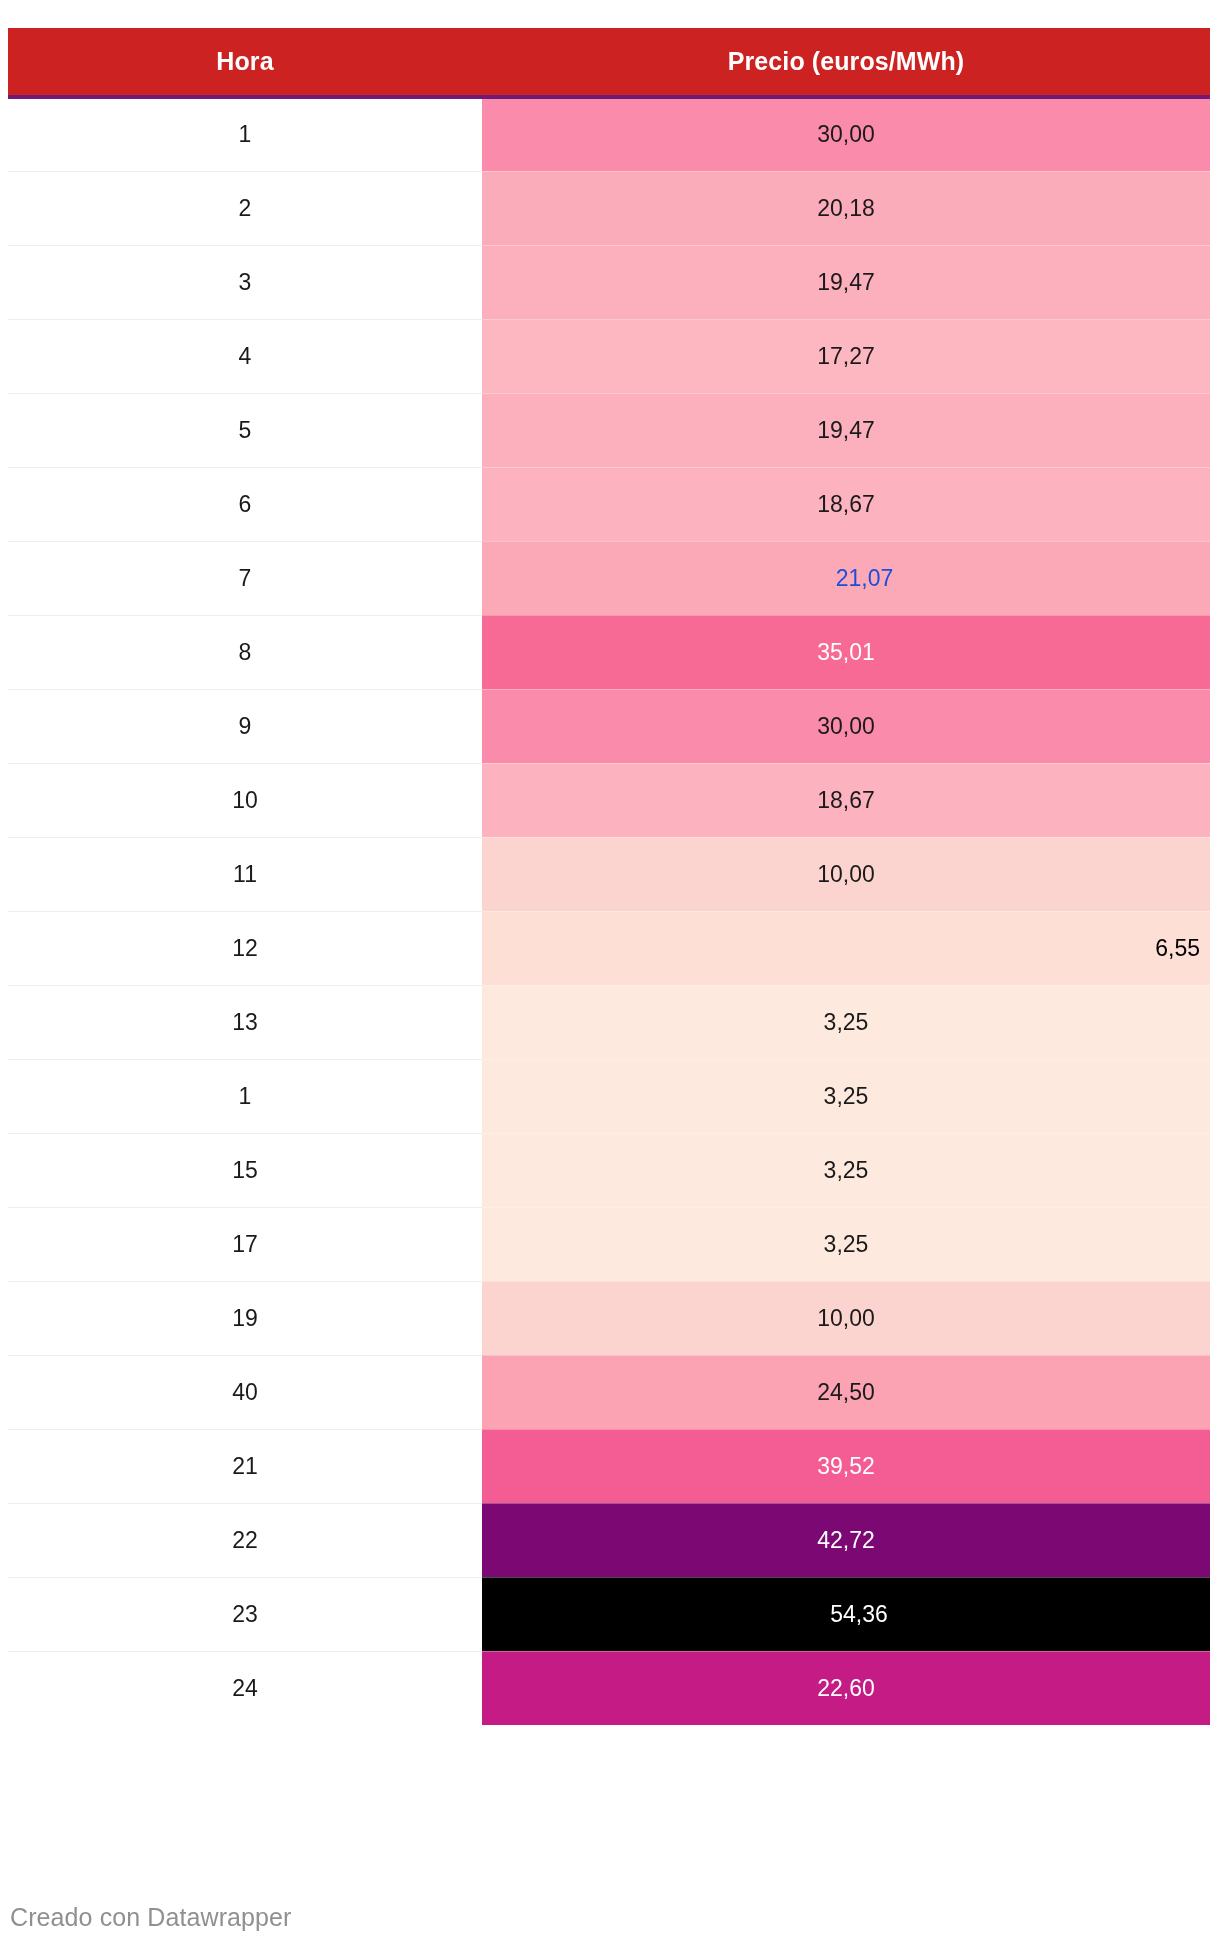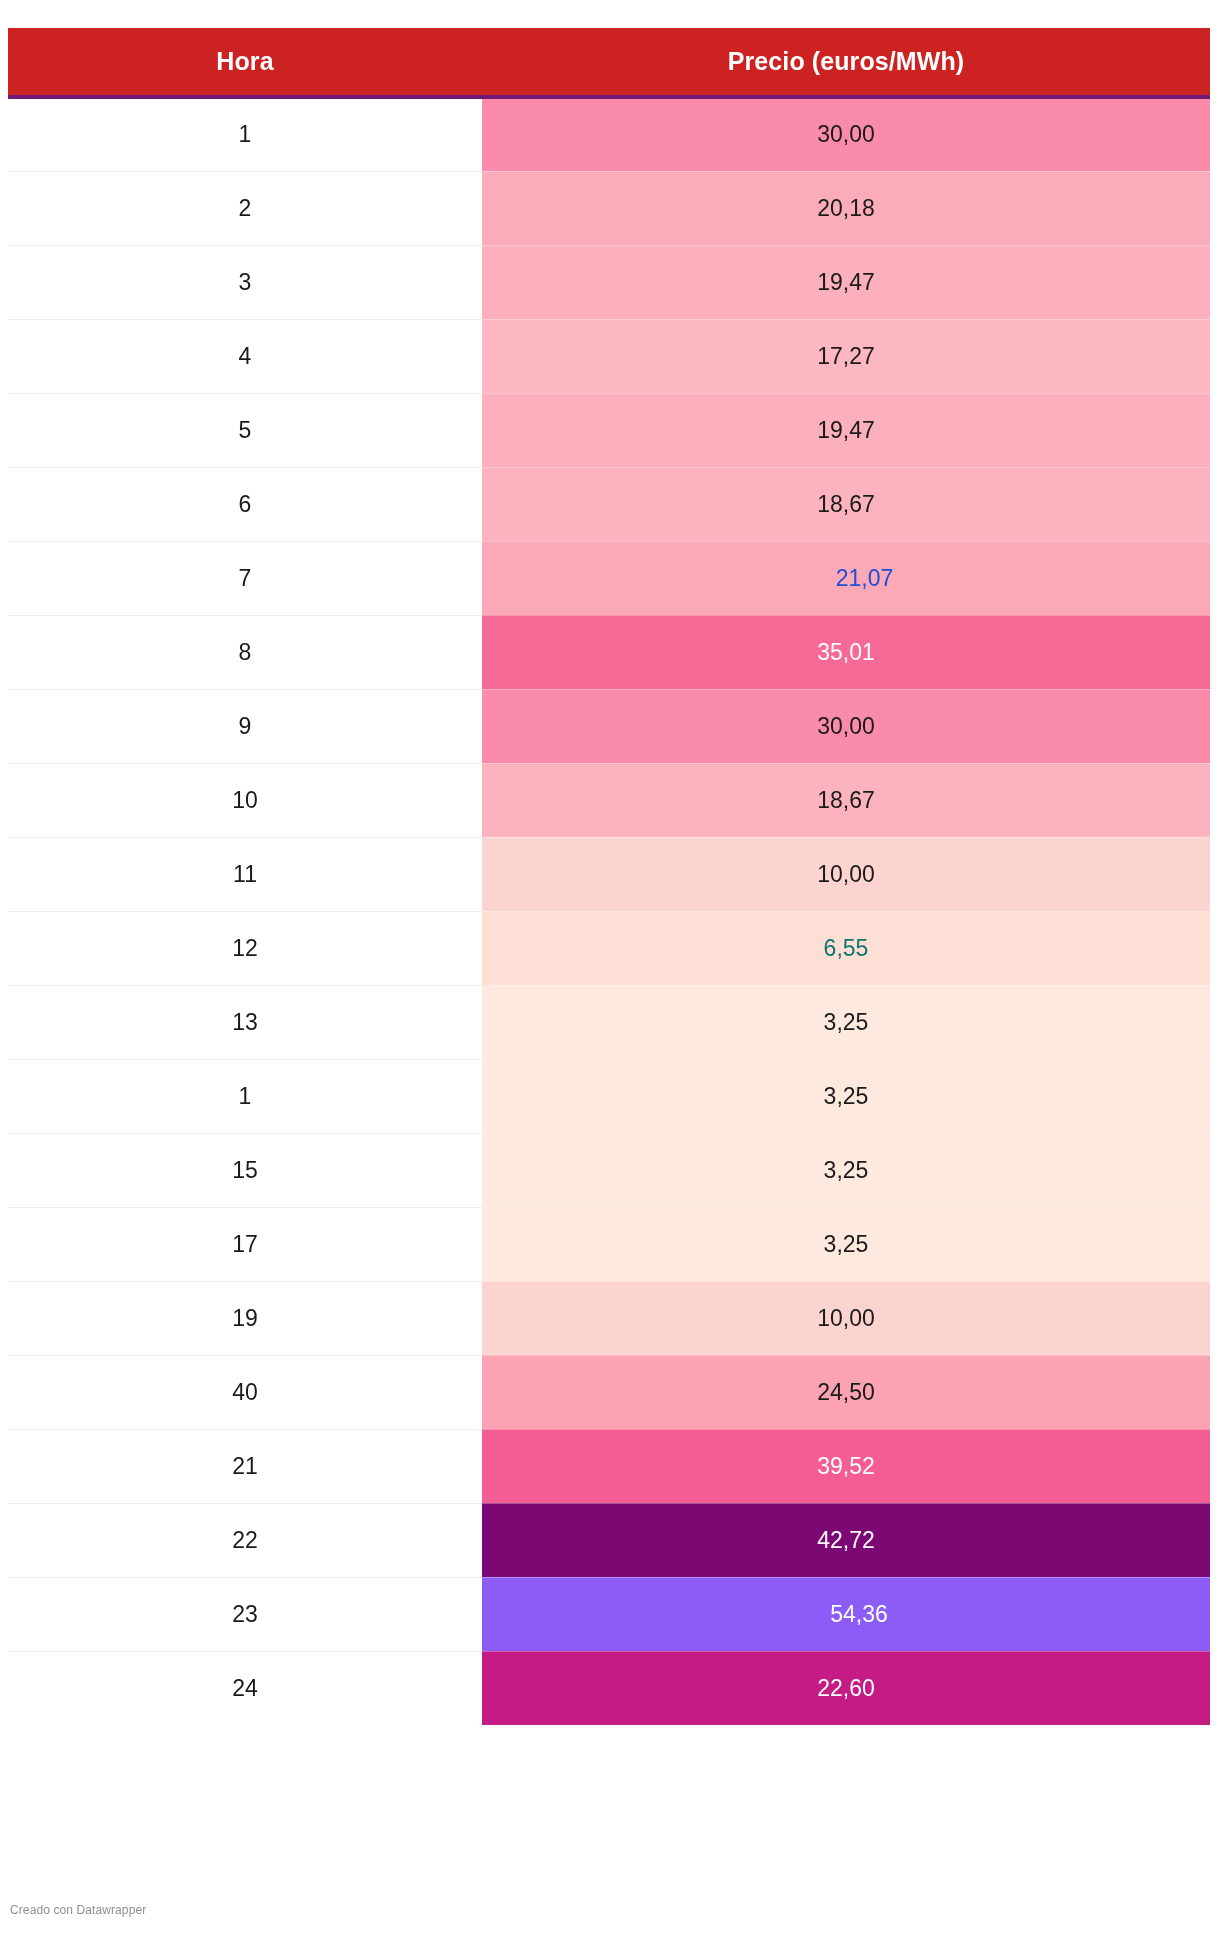--- a/index.html
+++ b/index.html
@@ -60,21 +60,21 @@
   }
   tbody tr.data-row td.cell-precio {
     border-top-color: rgba(255,255,255,0.30);
   }
   tbody tr.data-row:first-child td.cell-precio { border-top: none; }
 
   .footer-note {
     position: absolute;
     left: 10px;
     top: 1903px;
-    font-size: 12px;
+    font-size: 25px;
     color: #909090;
     letter-spacing: 0.1px;
   }
 </style>
 </head>
 <body>
 
 <div class="chart-wrap">
 
   <div class="table-block">
@@ -129,21 +129,21 @@
           <tr class="data-row">
             <td class="cell-hora">10</td>
             <td class="cell-precio" style="background: rgb(252, 179, 191); color: rgb(26, 26, 26);">18,67</td>
           </tr>
           <tr class="data-row">
             <td class="cell-hora">11</td>
             <td class="cell-precio" style="background: rgb(252, 212, 207); color: rgb(26, 26, 26);">10,00</td>
           </tr>
           <tr class="data-row">
             <td class="cell-hora">12</td>
-            <td class="cell-precio" style="background: rgb(253, 223, 214); color: #0f766e;">6,55</td>
+            <td class="cell-precio" style="background: rgb(253, 223, 214); color: #000000; text-align: right;">6,55</td>
           </tr>
           <tr class="data-row">
             <td class="cell-hora">13</td>
             <td class="cell-precio" style="background: rgb(253, 233, 222); color: rgb(26, 26, 26);">3,25</td>
           </tr>
           <tr class="data-row">
             <td class="cell-hora">1</td>
             <td class="cell-precio" style="background: rgb(253, 233, 222); color: rgb(26, 26, 26);">3,25</td>
           </tr>
           <tr class="data-row">
@@ -165,21 +165,21 @@
           <tr class="data-row">
             <td class="cell-hora">21</td>
             <td class="cell-precio" style="background: rgb(244, 93, 147); color: rgb(255, 255, 255);">39,52</td>
           </tr>
           <tr class="data-row">
             <td class="cell-hora">22</td>
             <td class="cell-precio" style="background: rgb(123, 8, 115); color: rgb(255, 255, 255);">42,72</td>
           </tr>
           <tr class="data-row">
             <td class="cell-hora">23</td>
-            <td class="cell-precio" style="background: #8b5cf6; color: rgb(255, 255, 255); padding-left: 36px;">54,36</td>
+            <td class="cell-precio" style="background: #000000; color: rgb(255, 255, 255); padding-left: 36px;">54,36</td>
           </tr>
           <tr class="data-row">
             <td class="cell-hora">24</td>
             <td class="cell-precio" style="background: rgb(196, 27, 132); color: rgb(255, 255, 255);">22,60</td>
           </tr>
         </tbody>
     </table>
   </div>
 
   <div class="footer-note">Creado con Datawrapper</div>

